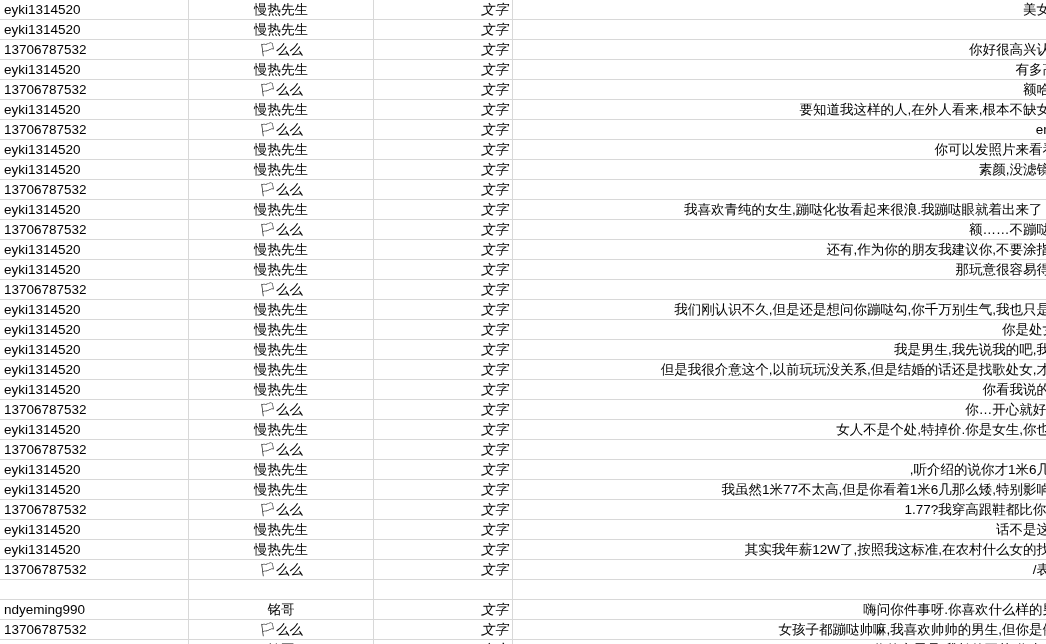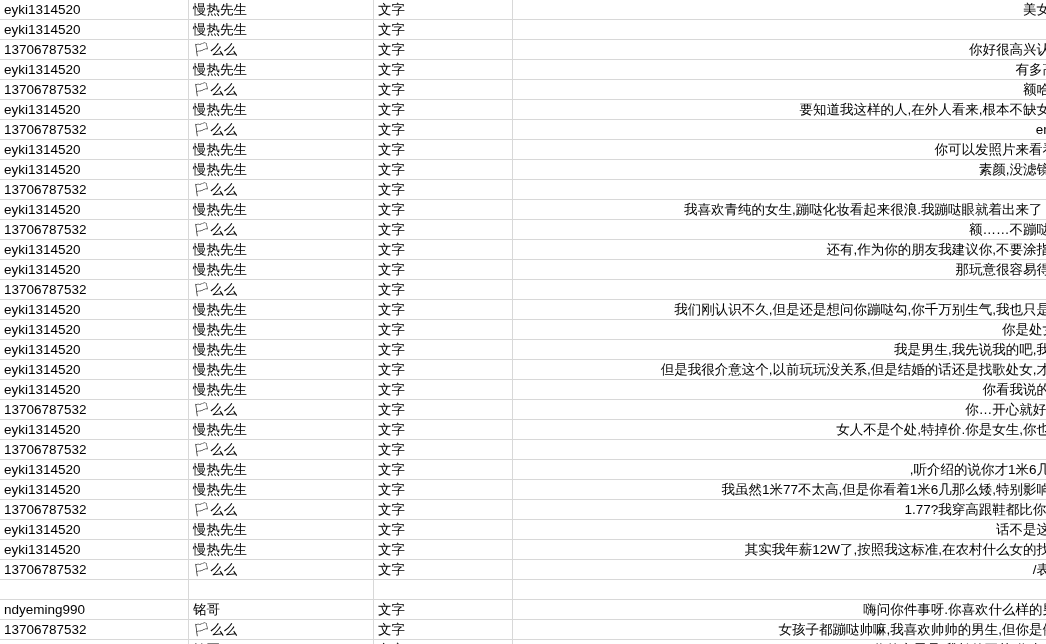--- a/index.html
+++ b/index.html
@@ -31,24 +31,26 @@
   }
   #sheet tr td:last-child {
     border-right: none;
   }
   .c-user {
     width: 180px;
     text-align: left;
   }
   .c-nick {
     width: 176px;
+    text-align: center;
   }
   .c-type {
     width: 130px;
-    text-align: left;
+    text-align: right;
+    font-style: italic;
   }
   .c-msg {
     width: 560px;
     text-align: right;
     padding-right: 88px;
   }
   tr.blank td {
     border-right: 1px solid #d8d8d8;
     border-bottom: none;
   }

